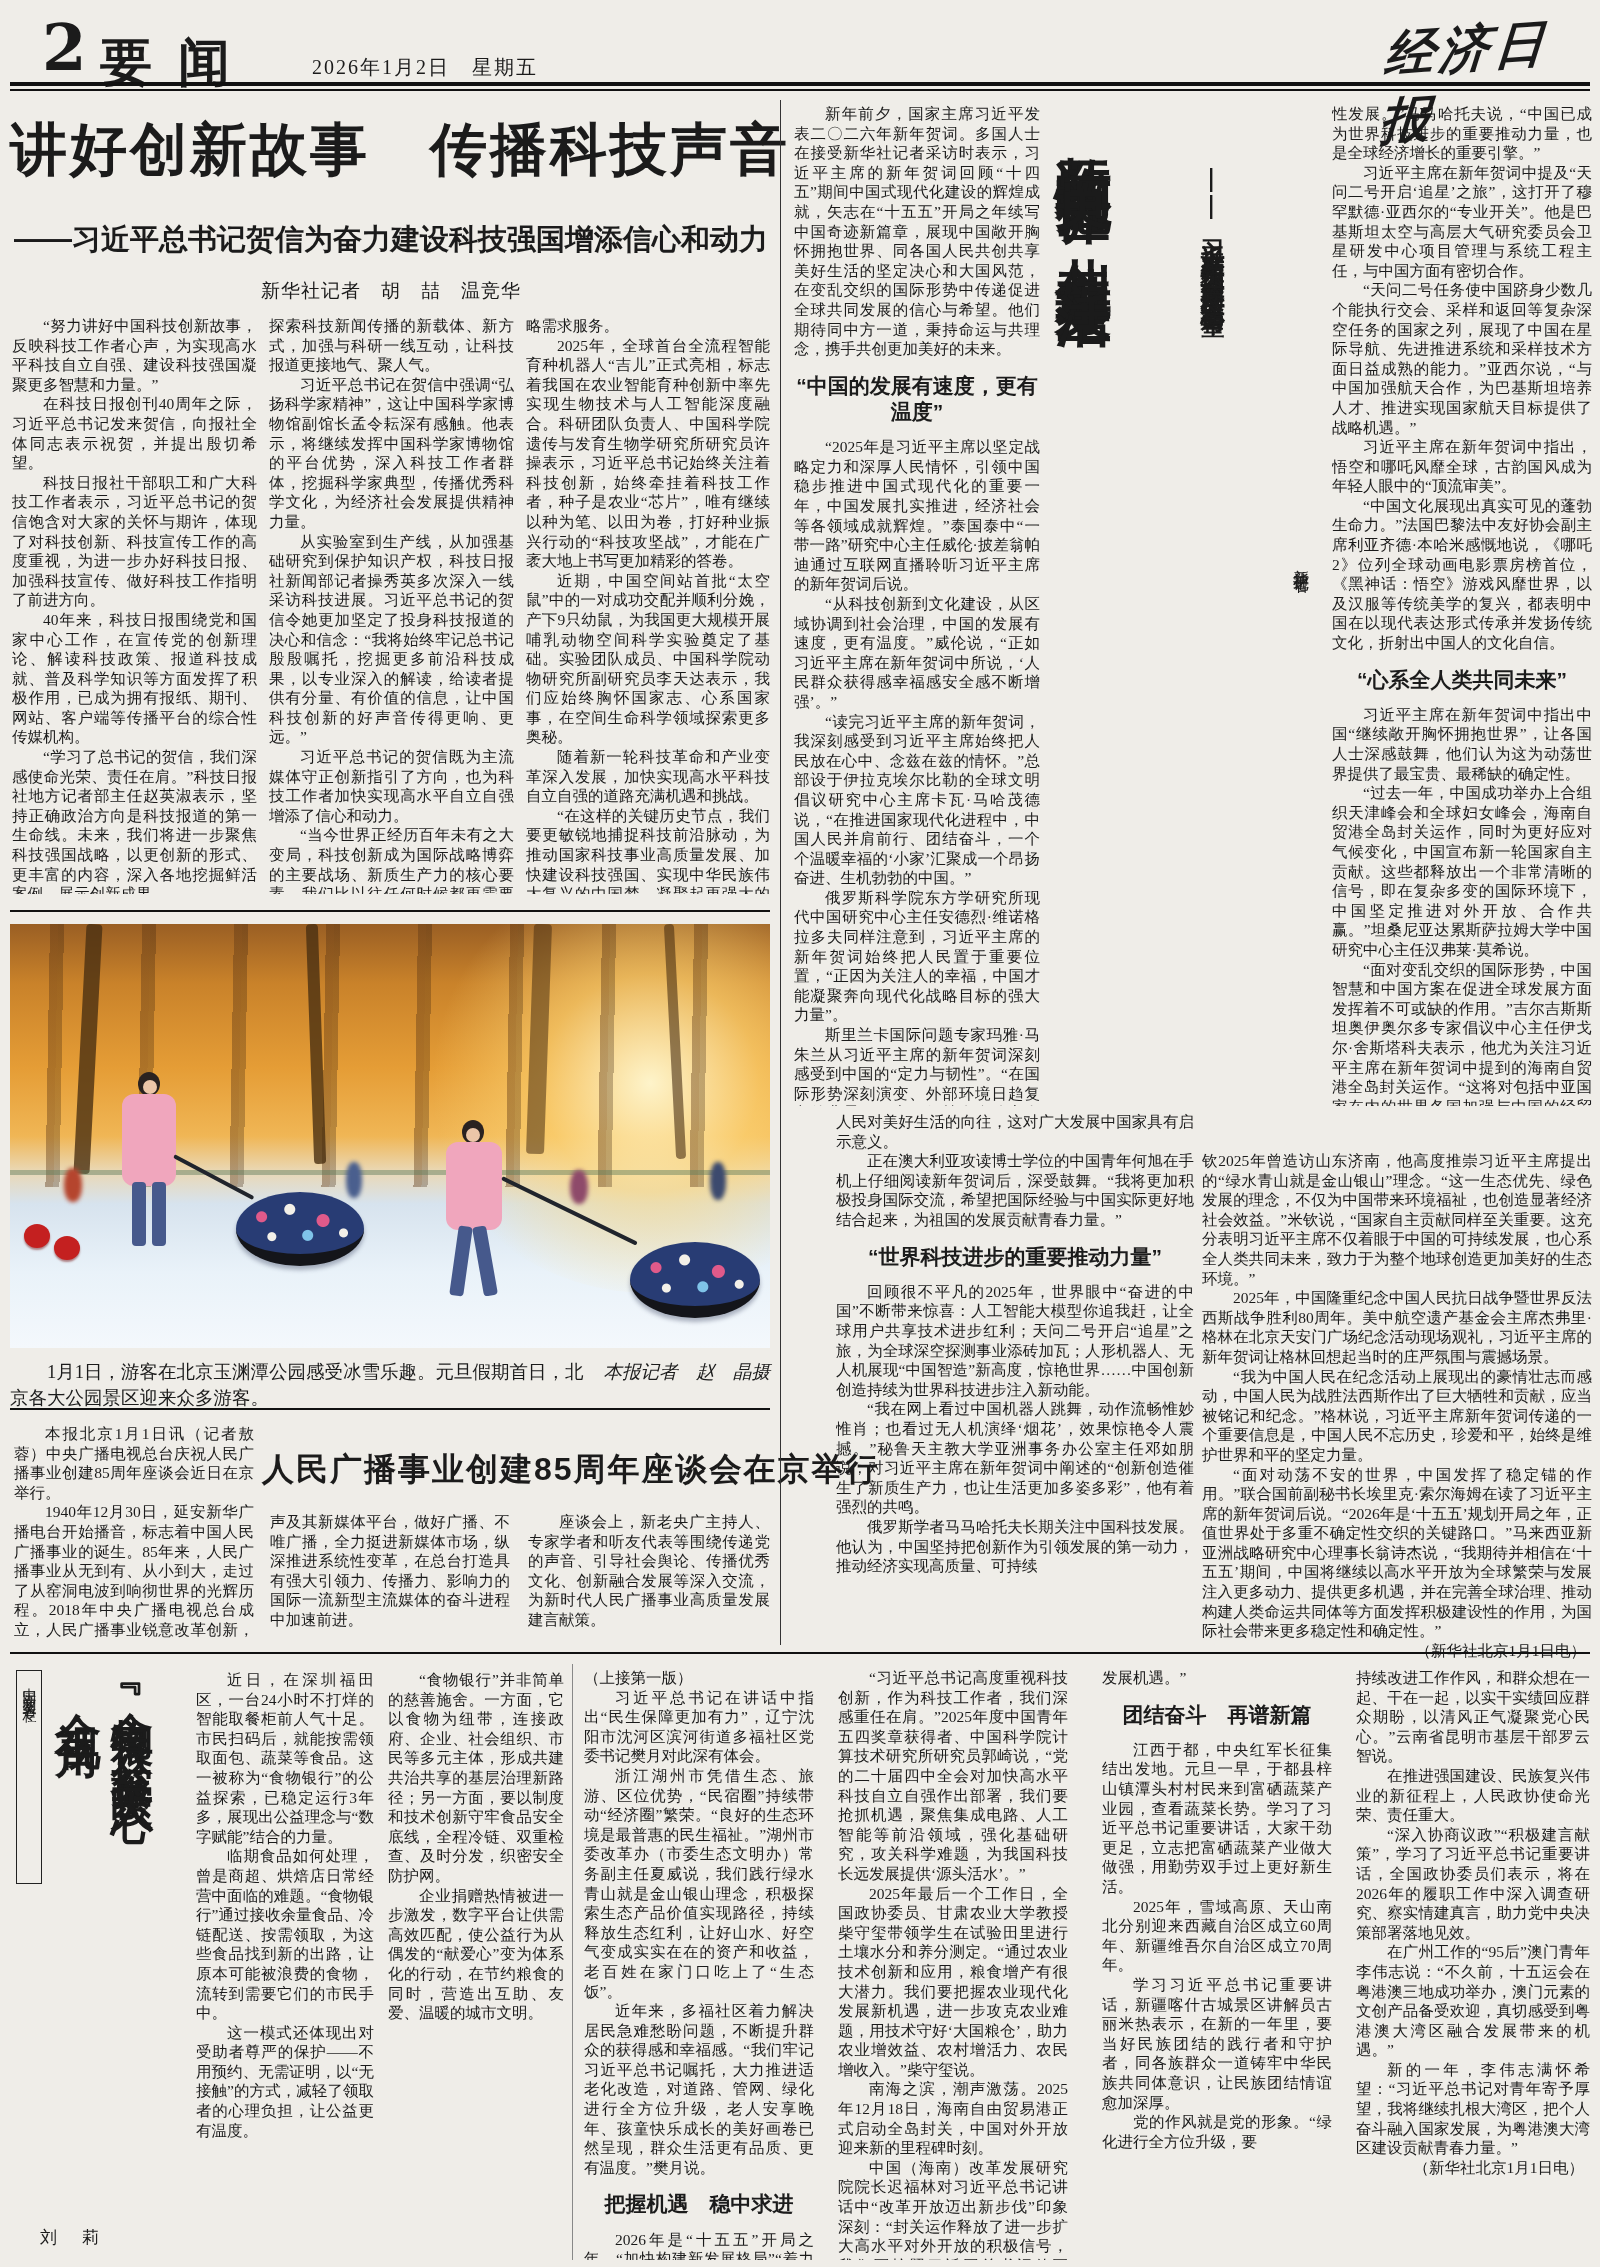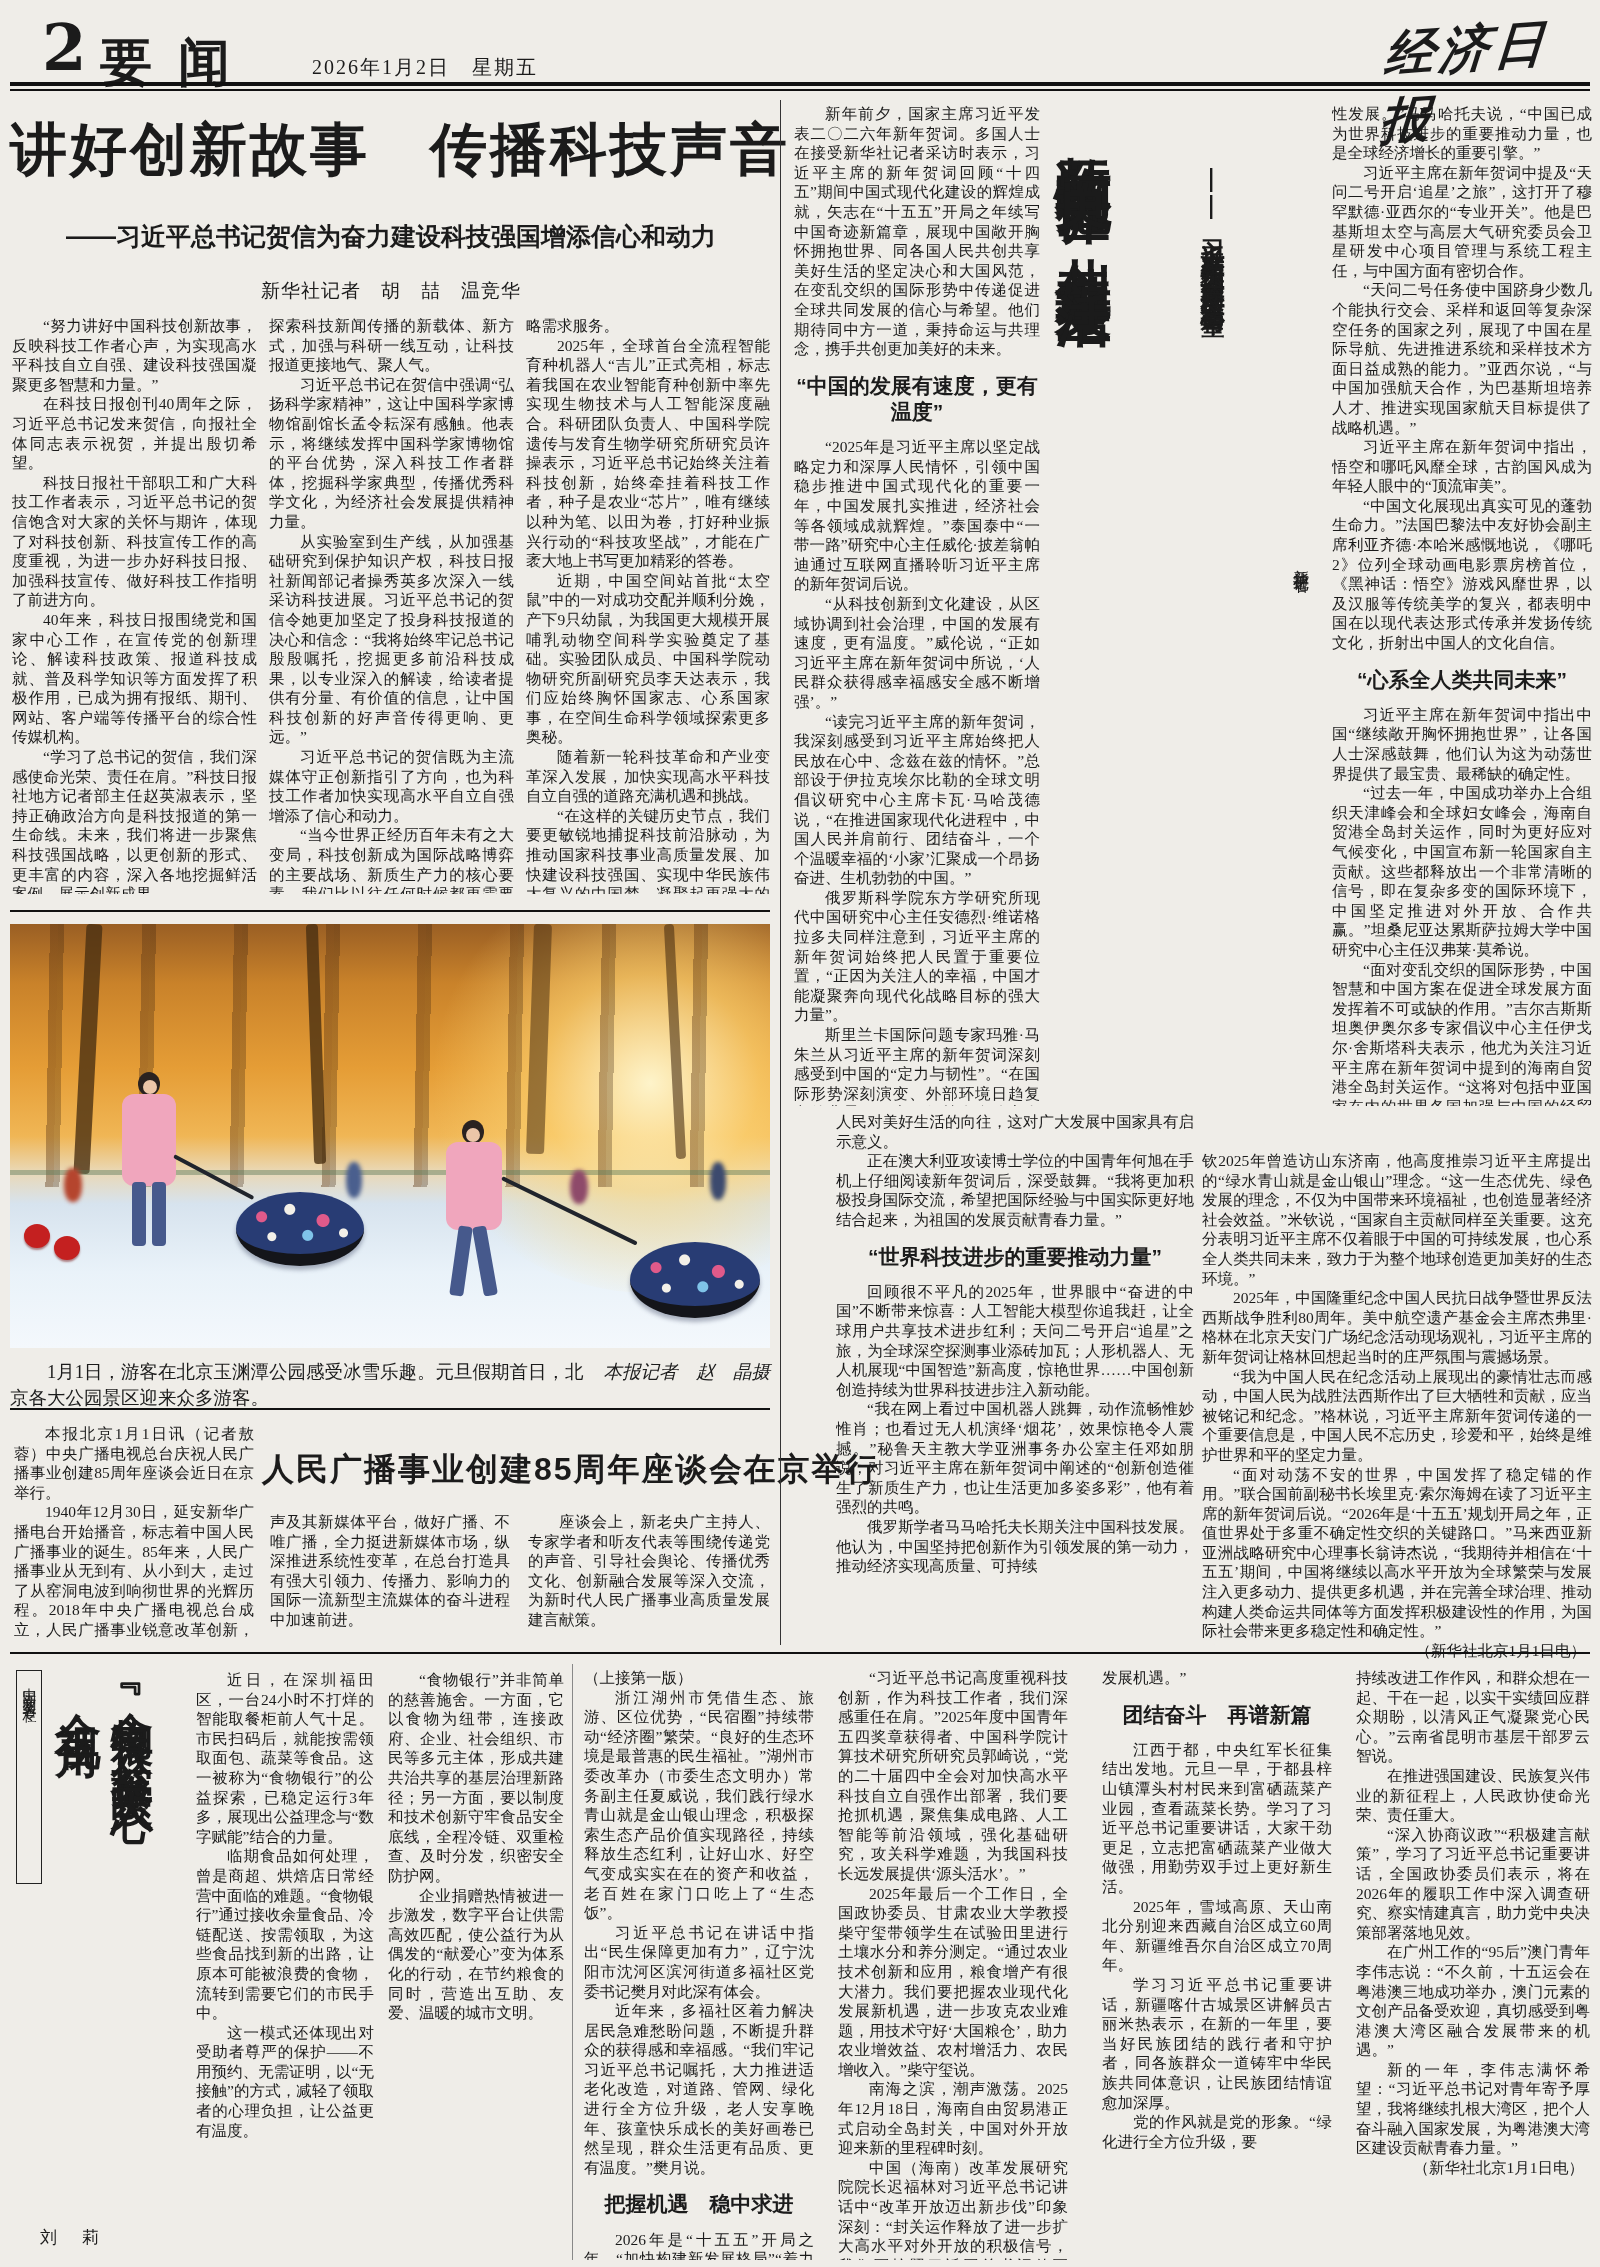--- a/index.html
+++ b/index.html
@@ -16,21 +16,21 @@
             transform:rotate(-4deg) skewX(-8deg);font-style:italic;}
   
   .col{position:absolute;text-align:justify;font-size:15.5px;line-height:19.6px;overflow:hidden;}
   .col p{margin:0;text-indent:2em;}
   .col p.nc{text-indent:0;}
   .col p.sign{text-indent:0;text-align:right;padding-right:6px;}
   .col p.h{text-indent:0;text-align:center;font-weight:bold;font-family:"Liberation Sans",sans-serif;
            font-size:21px;line-height:1.25;margin:14px 0 12px 0;}
   .headline1{font-family:"Liberation Sans",sans-serif;font-weight:bold;font-size:57px;letter-spacing:3px;
              text-align:center;white-space:nowrap;}
-  .subtitle1{font-family:"Liberation Sans",sans-serif;font-weight:bold;font-size:25px;text-align:center;white-space:nowrap;}
+  .subtitle1{font-family:"Liberation Sans",sans-serif;font-weight:bold;font-size:29px;text-align:center;white-space:nowrap;}
   .byline1{font-size:19px;text-align:center;letter-spacing:1px;}
   .headline2{font-family:"Liberation Sans",sans-serif;font-weight:bold;font-size:32px;text-align:center;white-space:nowrap;letter-spacing:2px;}
   .v{writing-mode:vertical-rl;}
   .vhead{font-family:"Liberation Sans",sans-serif;font-weight:bold;font-size:56px;letter-spacing:5px;line-height:1;}
   .vsub{font-family:"Liberation Sans",sans-serif;font-weight:bold;font-size:24px;letter-spacing:3px;line-height:1.2;}
   .vby{font-size:16px;letter-spacing:2px;}
   
   .photo{position:absolute;left:10px;top:924px;width:760px;height:424px;overflow:hidden;
     background:linear-gradient(180deg,#9a5f24 0%,#c9822a 14%,#e59d36 34%,#f0b655 50%,#ead7b2 58%,#d7e3ee 66%,#e9f2f9 82%,#f4f8fc 100%);}
   .sun{position:absolute;left:54%;top:-12%;width:460px;height:420px;border-radius:50%;
@@ -208,22 +208,22 @@
       <p>这一模式还体现出对受助者尊严的保护——不用预约、无需证明，以“无接触”的方式，减轻了领取者的心理负担，让公益更有温度。</p>
     </div>
   <div class="col" style="left:388px;top:1670px;width:176px;height:588px;">
       <p>“食物银行”并非简单的慈善施舍。一方面，它以食物为纽带，连接政府、企业、社会组织、市民等多元主体，形成共建共治共享的基层治理新路径；另一方面，要以制度和技术创新守牢食品安全底线，全程冷链、双重检查、及时分发，织密安全防护网。</p>
       <p>企业捐赠热情被进一步激发，数字平台让供需高效匹配，使公益行为从偶发的“献爱心”变为体系化的行动，在节约粮食的同时，营造出互助、友爱、温暖的城市文明。</p>
     </div>
   <div class="vrule" style="left:572px;top:1664px;height:596px;background:#888;"></div>
 
   <div class="col" style="left:584px;top:1668px;width:230px;height:592px;">
       <p class="nc">（上接第一版）</p>
+      <p>习近平总书记在讲话中指出“民生保障更加有力”，辽宁沈阳市沈河区滨河街道多福社区党委书记樊月对此深有体会。</p>
       <p>浙江湖州市凭借生态、旅游、区位优势，“民宿圈”持续带动“经济圈”繁荣。“良好的生态环境是最普惠的民生福祉。”湖州市委改革办（市委生态文明办）常务副主任夏威说，我们践行绿水青山就是金山银山理念，积极探索生态产品价值实现路径，持续释放生态红利，让好山水、好空气变成实实在在的资产和收益，老百姓在家门口吃上了“生态饭”。</p>
-      <p>习近平总书记在讲话中指出“民生保障更加有力”，辽宁沈阳市沈河区滨河街道多福社区党委书记樊月对此深有体会。</p>
       <p>近年来，多福社区着力解决居民急难愁盼问题，不断提升群众的获得感和幸福感。“我们牢记习近平总书记嘱托，大力推进适老化改造，对道路、管网、绿化进行全方位升级，老人安享晚年、孩童快乐成长的美好画卷已然呈现，群众生活更有品质、更有温度。”樊月说。</p>
       <p class="h">把握机遇　稳中求进</p>
       <p>2026年是“十五五”开局之年。“加快构建新发展格局”“着力推动高质量发展”“坚持稳中求进工作总基调”……习近平总书记对新的一年开好局、起好步提出明确要求。</p>
     </div>
   <div class="col" style="left:838px;top:1668px;width:230px;height:592px;">
       <p>“习近平总书记高度重视科技创新，作为科技工作者，我们深感重任在肩。”2025年度中国青年五四奖章获得者、中国科学院计算技术研究所研究员郭崎说，“党的二十届四中全会对加快高水平科技自立自强作出部署，我们要抢抓机遇，聚焦集成电路、人工智能等前沿领域，强化基础研究，攻关科学难题，为我国科技长远发展提供‘源头活水’。”</p>
       <p>2025年最后一个工作日，全国政协委员、甘肃农业大学教授柴守玺带领学生在试验田里进行土壤水分和养分测定。“通过农业技术创新和应用，粮食增产有很大潜力。我们要把握农业现代化发展新机遇，进一步攻克农业难题，用技术守好‘大国粮仓’，助力农业增效益、农村增活力、农民增收入。”柴守玺说。</p>
       <p>南海之滨，潮声激荡。2025年12月18日，海南自由贸易港正式启动全岛封关，中国对外开放迎来新的里程碑时刻。</p>
       <p>中国（海南）改革发展研究院院长迟福林对习近平总书记讲话中“改革开放迈出新步伐”印象深刻：“封关运作释放了进一步扩大高水平对外开放的积极信号，我们要按照习近平总书记的要求，加紧推进核心政策落地，把海南自由贸易港打造成为引领我国新时代对外开放的重要门户，同世界共享</p>
     </div>

